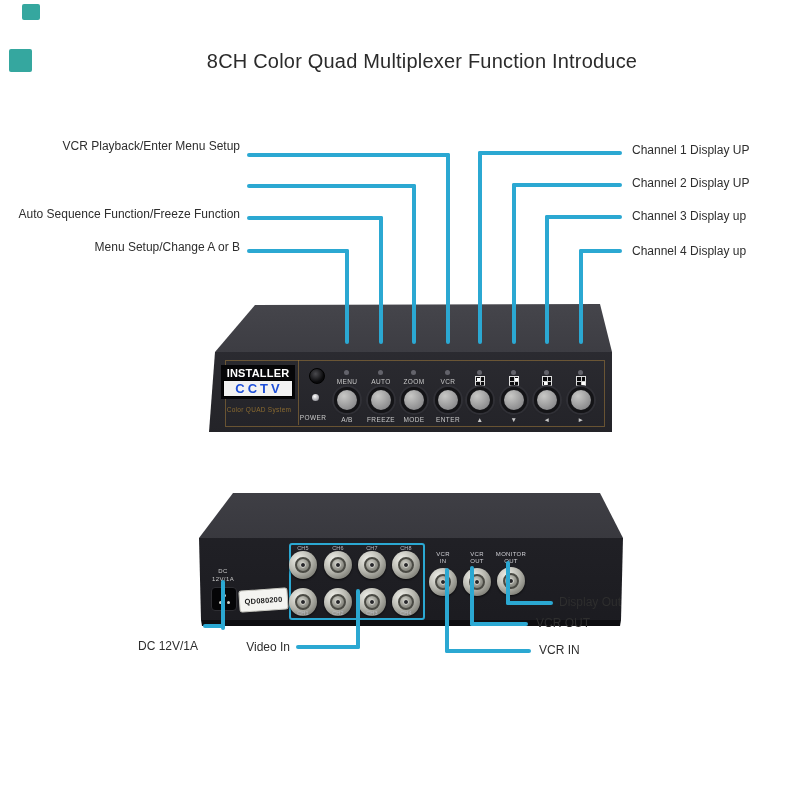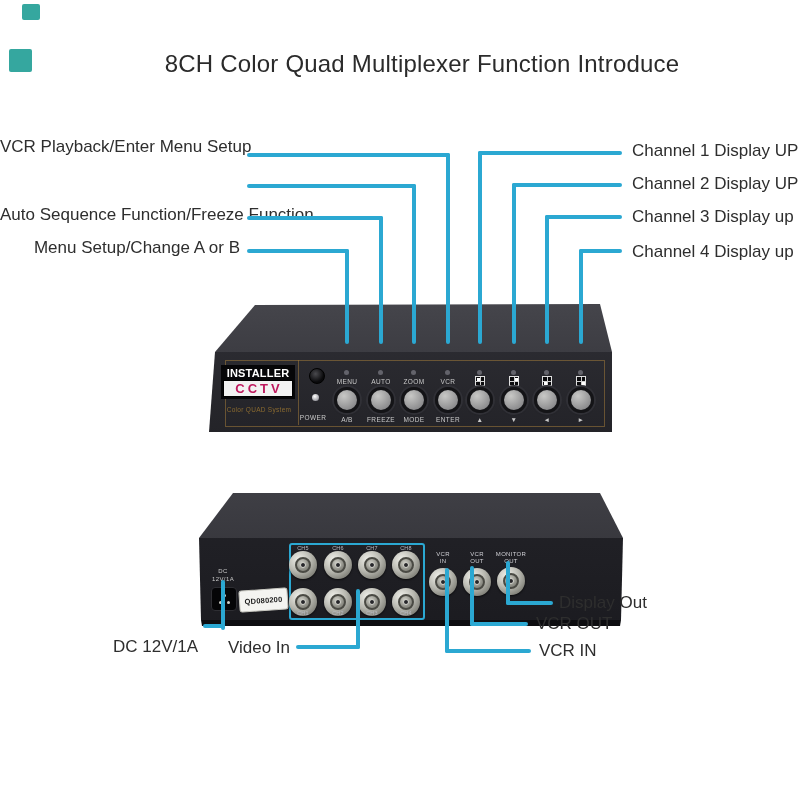--- a/index.html
+++ b/index.html
@@ -5,41 +5,41 @@
   :root { --accent:#2BA8D2; --marker:#35A79F; }
   html,body { margin:0; padding:0; background:#ffffff; }
   #canvas {
     position:relative; width:800px; height:800px; background:#ffffff;
     font-family:"Liberation Sans", sans-serif; overflow:hidden;
   }
 
   
   .title {
     position:absolute; left:44px; top:50px; width:756px;
-    text-align:center; font-size:24px; color:#2b2b2b; letter-spacing:.2px;
+    text-align:center; font-size:20px; color:#2b2b2b; letter-spacing:.2px;
   }
   .callout {
-    position:absolute; font-size:17px; color:#2e2e2e; line-height:15px; white-space:nowrap;
+    position:absolute; font-size:12px; color:#2e2e2e; line-height:15px; white-space:nowrap;
   }
   .callout.r-align { text-align:right; }
 
   
   .hline { position:absolute; height:4px; background:var(--accent); border-radius:2px; }
   .vline { position:absolute; width:4px;  background:var(--accent); border-radius:2px; }
 
   
   .device { position:absolute;margin-top:32px; }
   .face   { position:absolute; inset:0; }
 
   
   .gold-frame { position:absolute; border:1px solid rgba(160,122,58,.55); }
   .gold-div   { position:absolute; width:1px; background:rgba(160,122,58,.55); }
   .logo { position:absolute; background:#060608; padding:2px 2px 2px 2px; box-sizing:border-box; }
   .logo-installer { font-size:11px; font-weight:700; color:#ffffff; text-align:center; line-height:12px; letter-spacing:.2px; }
-  .logo-cctv { background:#f2f2f2; color:#be185d; font-weight:800; font-size:13px; letter-spacing:3px;
+  .logo-cctv { background:#f2f2f2; color:#1d4ed8; font-weight:800; font-size:13px; letter-spacing:3px;
                text-align:center; line-height:15px; border:1px solid #000; margin-top:1px; padding-left:2px; }
   .logo-sub { position:absolute; font-size:6.5px; color:#8a6a30; text-align:center; letter-spacing:.3px; white-space:nowrap; }
   .ir-sensor { position:absolute; width:14px; height:14px; border-radius:50%;
                background:radial-gradient(circle at 40% 35%, #4a4a4e, #0a0a0c 65%); border:1px solid #000; }
   .led { position:absolute; width:7px; height:7px; border-radius:50%;
          background:radial-gradient(circle at 40% 35%, #ffffff, #97979e 75%); }
   .panel-text { position:absolute; font-size:6.5px; color:#c9c9c9; text-align:center; letter-spacing:.4px; line-height:8px; }
   .btn-dot { position:absolute; width:5px; height:5px; border-radius:50%; background:#63636b; }
   .pbtn { position:absolute; width:26px; height:26px; border-radius:50%; box-sizing:border-box;
           background:radial-gradient(circle at 35% 30%, #c8c8c6, #8b8b8d 75%);

